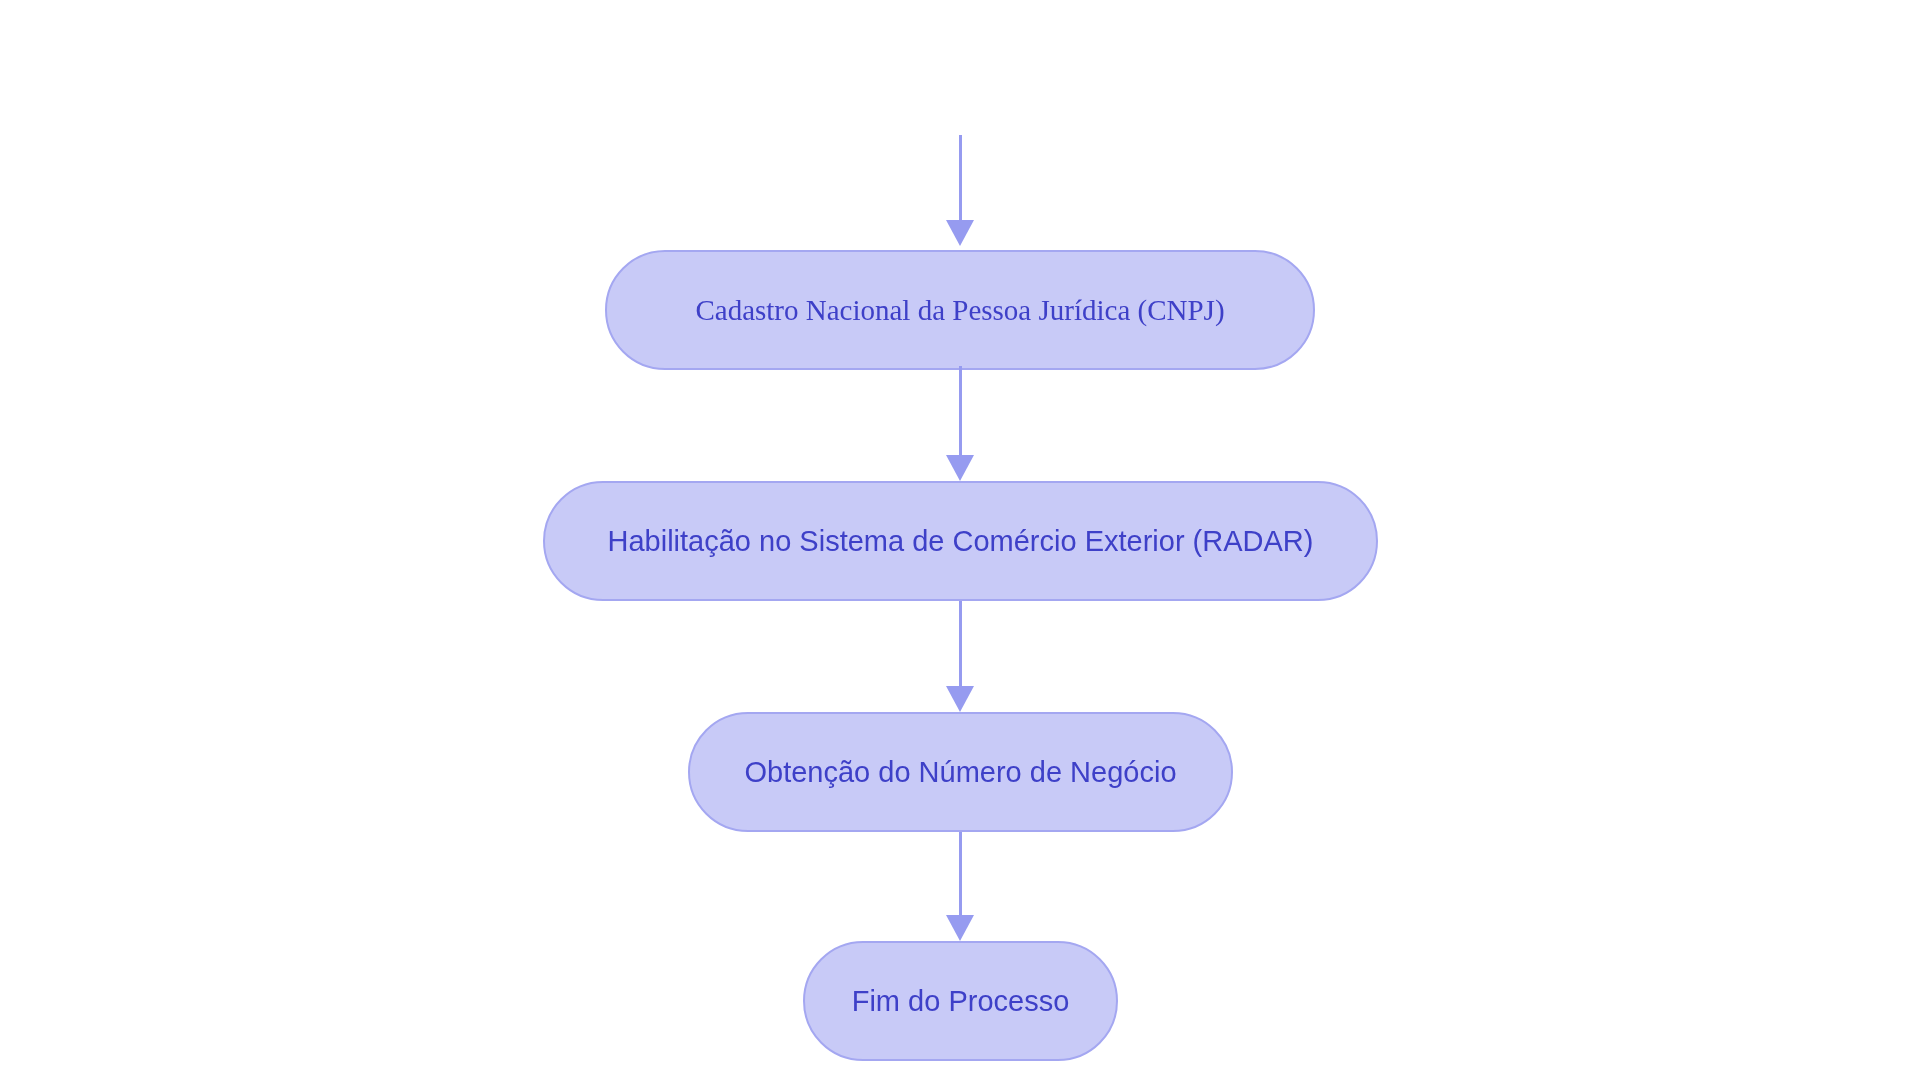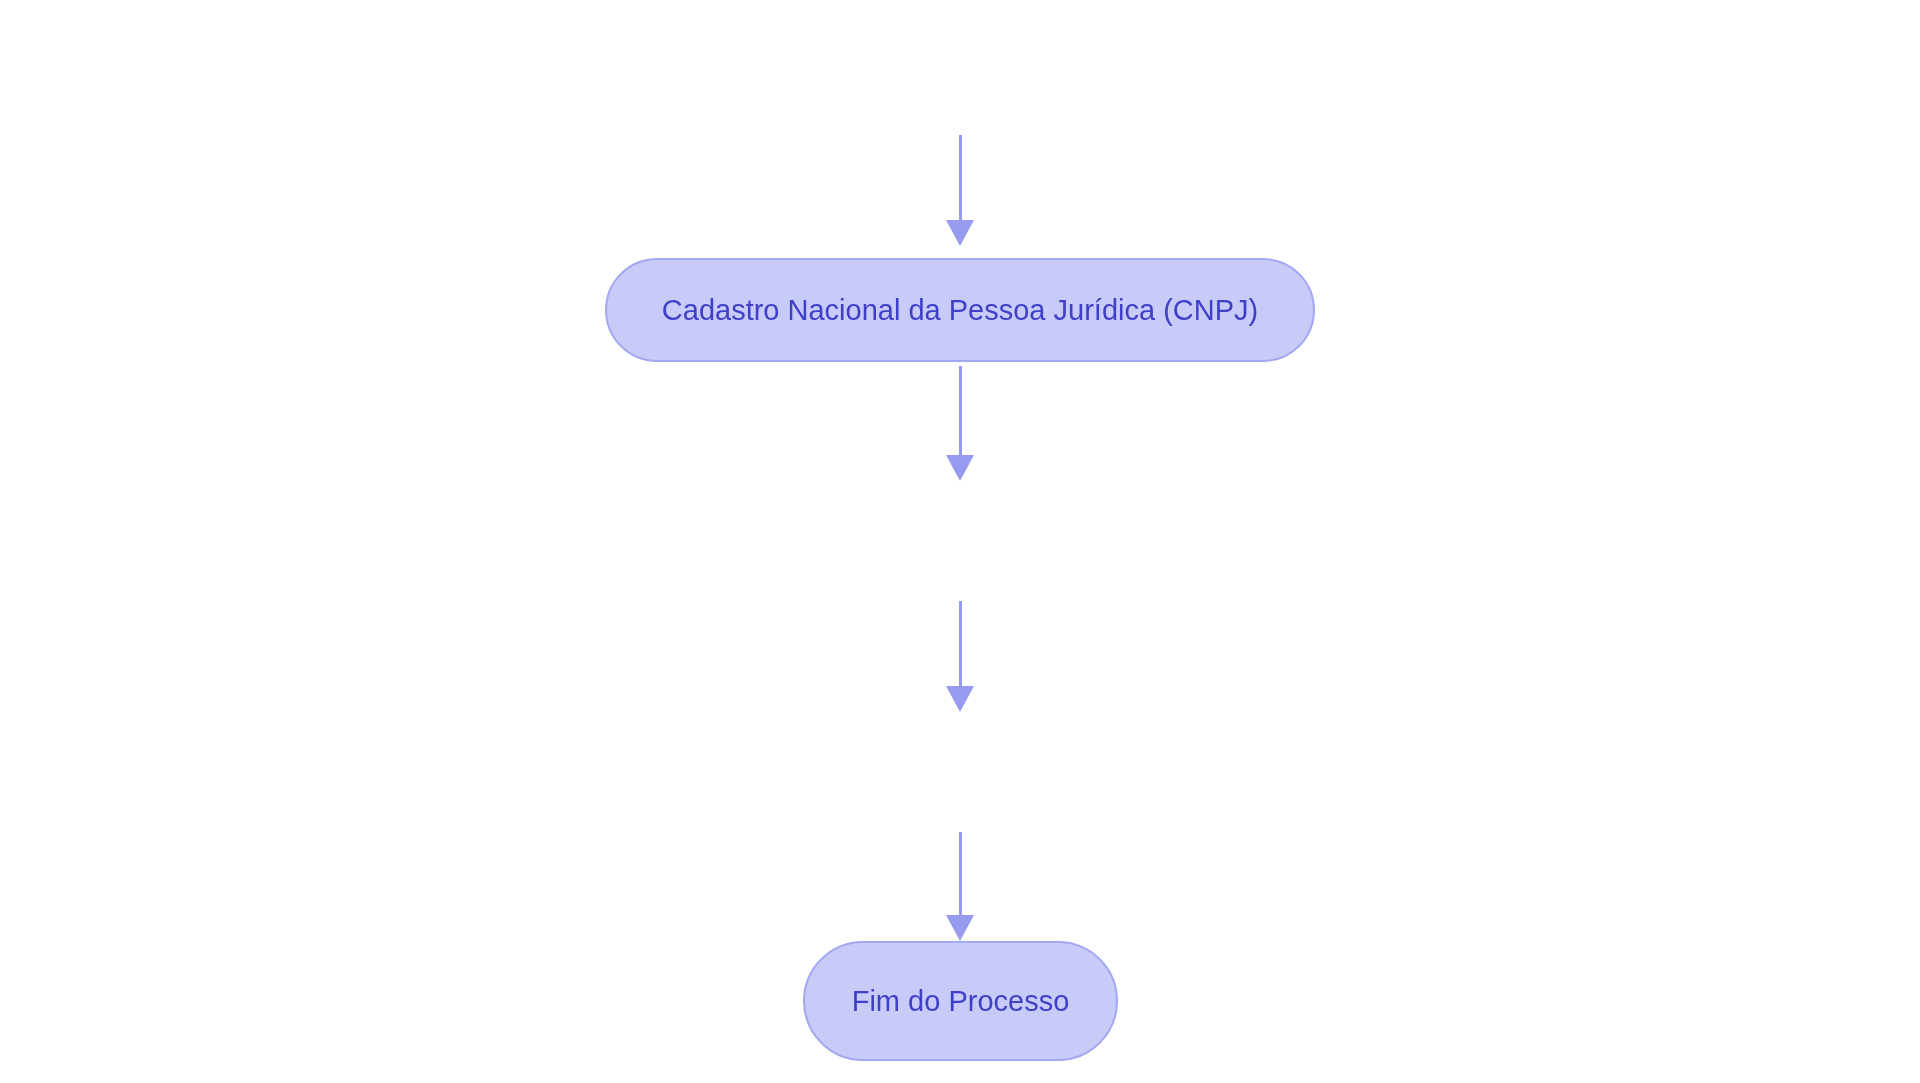--- a/index.html
+++ b/index.html
@@ -24,21 +24,21 @@
     background: #c8caf7;
     border: 2px solid #a4a7f1;
     border-radius: 60px;
     color: #3e40c8;
     font-size: 29px;
     line-height: 1.2;
     text-align: center;
     white-space: nowrap;
   }
   .n1 { left: 773px; top: 15px;  width: 374px; height: 120px; }
-  .n2 { left: 605px; top: 258px; width: 710px; height: 104px; }
+  .n2 { left: 605px; top: 250px; width: 710px; height: 120px; font-family: Liberation Serif, serif; }
   .n3 { left: 543px; top: 481px; width: 835px; height: 120px; }
   .n4 { left: 688px; top: 712px; width: 545px; height: 120px; }
   .n5 { left: 803px; top: 941px; width: 315px; height: 120px; }
 
   .arrow {
     position: absolute;
     width: 30px;
   }
   .arrow::before {
     content: "";
@@ -72,23 +72,29 @@
 
 
   <div class="arrow a1"></div>
 
   <div class="node n2">
     <span>Cadastro Nacional da Pessoa Jurídica (CNPJ)</span>
   </div>
 
   <div class="arrow a2"></div>
 
+  <div class="node n3">
+    <span>Habilitação no Sistema de Comércio Exterior (RADAR)</span>
+  </div>
 
   <div class="arrow a3"></div>
 
+  <div class="node n4">
+    <span>Obtenção do Número de Negócio</span>
+  </div>
 
   <div class="arrow a4"></div>
 
   <div class="node n5">
     <span>Fim do Processo</span>
   </div>
 
 </div>
 
 </body></html>

